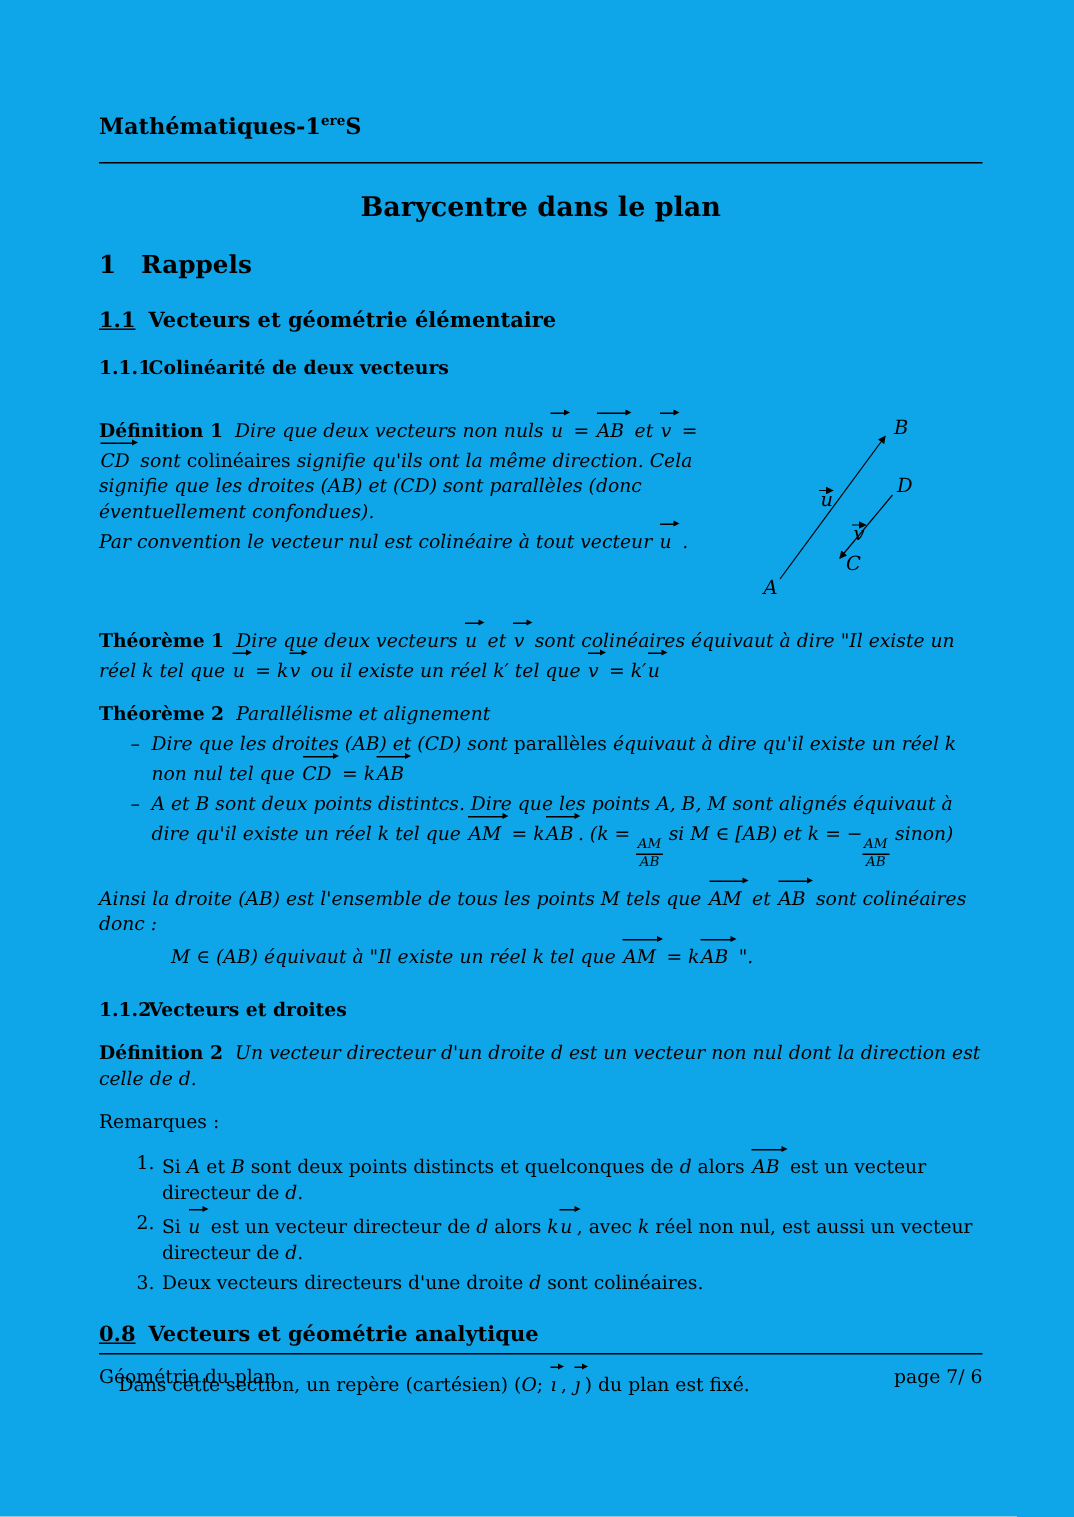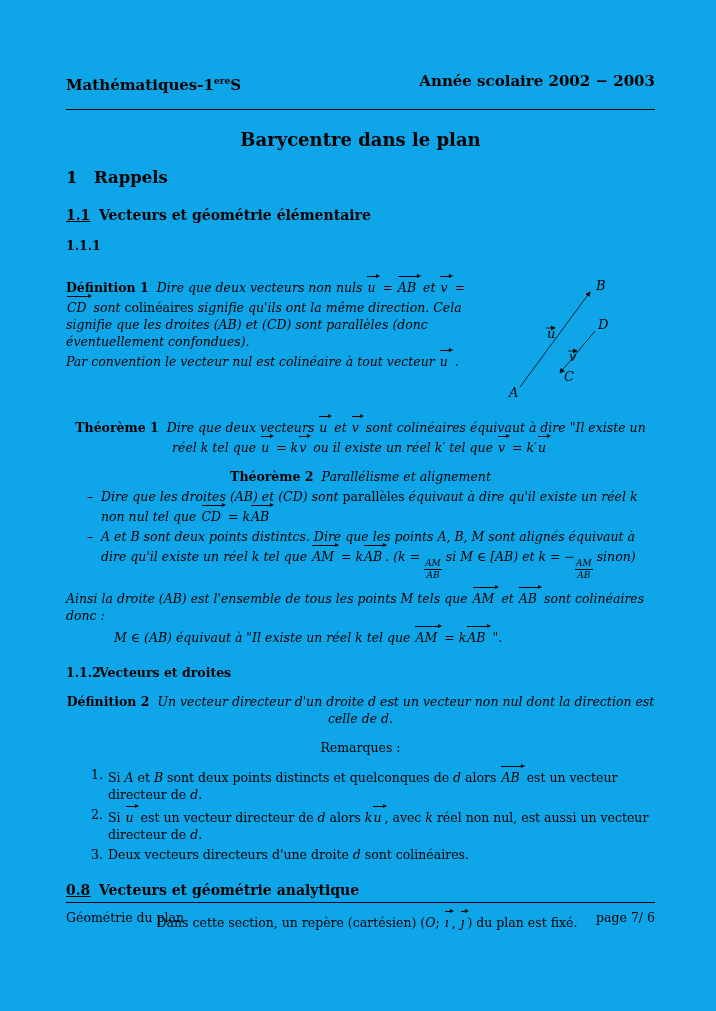--- a/index.html
+++ b/index.html
@@ -23,21 +23,21 @@
   
   .doc-title { text-align:center; font-weight:bold; font-size:18px; margin-top:21px; }
   
   .h-sec  { font-weight:bold; font-size:16.5px; margin-top:21px; display:flex; }
   .h-sec .n { width:28px; }
   .h-sub  { font-weight:bold; font-size:14px; margin-top:21px; display:flex; }
   .h-sub .n { width:33px;text-decoration:underline; }
   .h-subsub { font-weight:bold; font-size:12.5px; margin-top:13px; display:flex; }
   .h-subsub .n { width:33px; }
   
-  p.block { margin-top:12px;text-align:center; }
+  p.block { margin-top:12px; }
   .it { font-style:italic; }
   .bd { font-weight:normal; font-style:normal; }
   .lbl { font-weight:bold; margin-right:8px; }
   
   .defrow { display:flex; margin-top:22px; min-height:128px; }
   .defrow .deftext { width:400px; }
   .defrow .figwrap { flex:1; display:flex; justify-content:center; }
   
   .vec { position:relative; display:inline-block; padding:3px 3px 0 1px; font-style:inherit; }
   .vec::before { content:""; position:absolute; top:0; left:1px; right:1px; height:1px; background:#000; }
@@ -65,38 +65,38 @@
   svg text { font-family:"DejaVu Serif", serif; font-style:italic; font-size:13px; }
 </style>
 </head>
 <body>
 
 <div class="page">
   <div class="content">
 
     <div class="hdr">
       <span>Mathématiques-1<sup>ere</sup>S</span>
-      <span>Année scolaire 2002 − 2003</span>
     </div>
     <hr class="hrule">
 
     <div class="doc-title">Barycentre dans le plan</div>
 
     <div class="h-sec">
       <span class="n">1</span>
       <span>Rappels</span>
     </div>
 
     <div class="h-sub">
       <span class="n">1.1</span>
       <span>Vecteurs et géométrie élémentaire</span>
     </div>
 
     <div class="h-subsub">
       <span class="n">1.1.1</span>
+      <span>Colinéarité de deux vecteurs</span>
     </div>
 
     <div class="defrow">
       <div class="deftext">
         <span class="lbl">Définition 1</span><span class="it">Dire que deux vecteurs non nuls <span class="vec">u</span> = <span class="vec">AB</span> et <span class="vec">v</span> = <span class="vec">CD</span> sont <span class="bd">colinéaires</span> signifie qu'ils ont la même direction. Cela signifie que les droites (AB) et (CD) sont parallèles (donc éventuellement confondues).<br>Par convention le vecteur nul est colinéaire à tout vecteur <span class="vec">u</span> .</span>
       </div>
       <div class="figwrap">
         <svg width="112" height="124" viewBox="0 0 112 124">
           <defs>
             <marker id="ah" viewBox="0 0 10 10" refX="8.5" refY="5" markerWidth="6.5" markerHeight="6.5" orient="auto">

